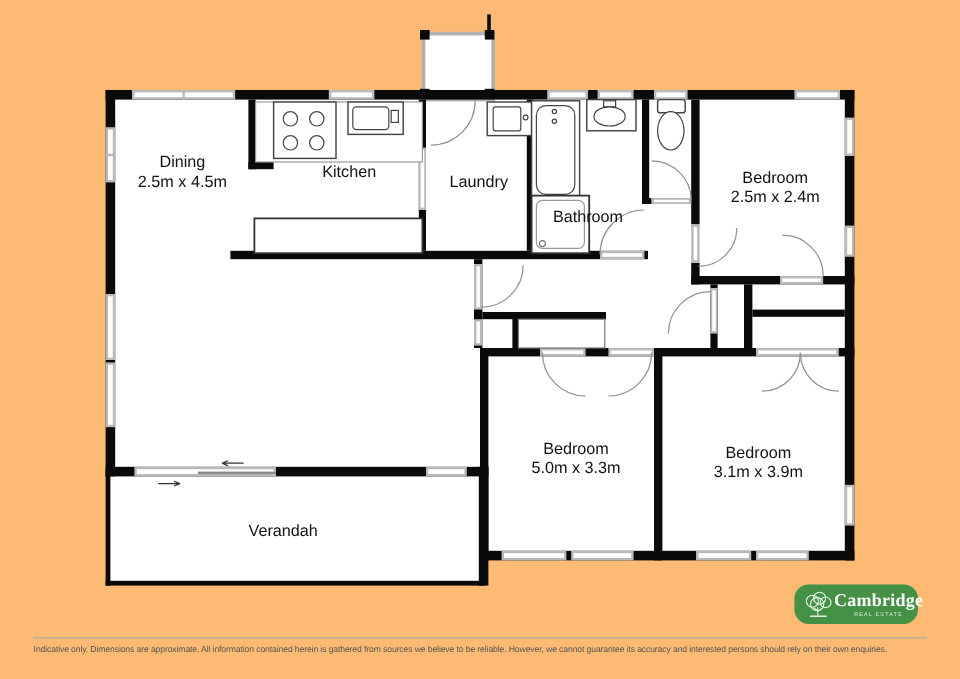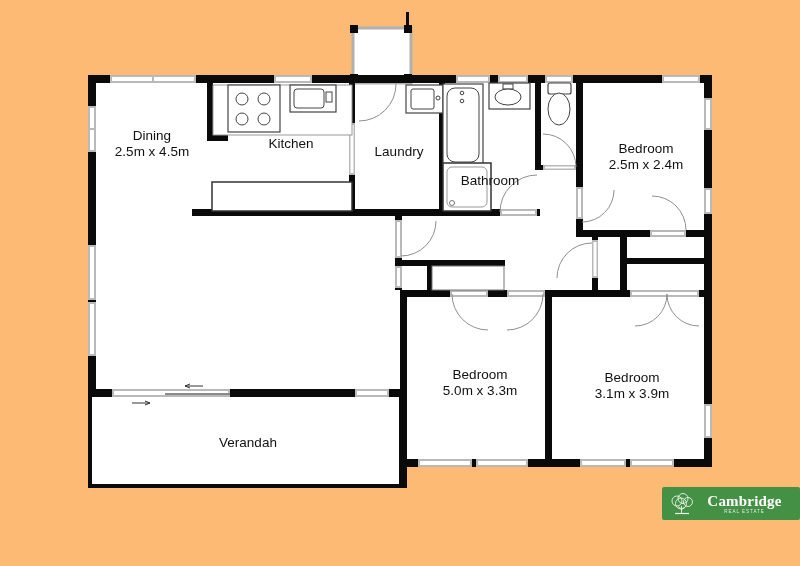--- a/index.html
+++ b/index.html
@@ -3,22 +3,22 @@
 <meta charset="utf-8">
 <style>
   html,body{margin:0;padding:0;background:#e7e7e7;}
   #canvas{position:relative;width:800px;height:566px;background:#fdba74;overflow:hidden;
           font-family:"Liberation Sans",sans-serif;}
   #plan-svg{position:absolute;left:0;top:0;}
   .room-label{position:absolute;transform:translate(-50%,-50%);text-align:center;
               color:#111;font-size:13.5px;line-height:1.22;white-space:nowrap;}
   .room-label .rname{}
   .room-label .rdims{}
-  #agency-logo{position:absolute;left:662px;top:487px;width:138px;height:33px;
-               border-radius:2px;display:flex;align-items:center;justify-content:flex-start;
+  #agency-logo{position:absolute;left:662px;top:487px;width:103px;height:33px;
+               border-radius:12px;display:flex;align-items:center;justify-content:flex-start;
                padding:0;box-sizing:border-box;}
   #agency-logo .tree{margin-left:7px;flex:0 0 auto;display:flex;align-items:center;}
   #agency-logo .brand-txt{flex:1;text-align:center;color:#fff;margin-right:6px;}
   #agency-logo .brand-name{font-family:"Liberation Serif",serif;font-weight:bold;
                font-size:15px;line-height:15px;letter-spacing:.2px;}
   #agency-logo .brand-tag{font-size:4.5px;line-height:5px;letter-spacing:1px;opacity:.85;
                text-transform:uppercase;}
   #footer-bar{position:absolute;left:28px;top:531px;width:744px;border-top:1px solid #a9a9a9;
               padding-top:4px;font-size:7.2px;letter-spacing:-0.1px;color:#555;
               white-space:nowrap;}
@@ -283,21 +283,21 @@
     <div class="rdims">2.5m x 2.4m</div>
   </div>
   <div class="room-label" style="left:480px;top:383px;">
     <div class="rname">Bedroom</div>
     <div class="rdims">5.0m x 3.3m</div>
   </div>
   <div class="room-label" style="left:632px;top:386px;">
     <div class="rname">Bedroom</div>
     <div class="rdims">3.1m x 3.9m</div>
   </div>
-  <div class="room-label" style="left:248px;top:443px;text-align:right;">
+  <div class="room-label" style="left:236px;top:443px;text-align:right;">
     <div class="rname">Verandah</div>
   </div>
 
   <div id="agency-logo" style="background: rgb(68, 144, 68);">
     <span class="tree">
       <svg width="26" height="24" viewBox="0 0 26 24">
         <g stroke="#ffffff" stroke-width="0.9" fill="none" opacity="0.9">
           <circle cx="8" cy="9" r="5"></circle>
           <circle cx="14" cy="6.5" r="5"></circle>
           <circle cx="19" cy="10" r="4.5"></circle>
@@ -306,14 +306,17 @@
           <path d="M 6 21.5 H 20" stroke-width="1.2"></path>
         </g>
       </svg>
     </span>
     <span class="brand-txt">
       <div class="brand-name">Cambridge</div>
       <div class="brand-tag">Real Estate</div>
     </span>
   </div>
 
+  <div id="footer-bar">
+    <span>Indicative only. Dimensions are approximate. All information contained herein is gathered from sources we believe to be reliable. However, we cannot guarantee its accuracy and interested persons should rely on their own enquiries.</span>
+  </div>
 
 </div>
 
 </body></html>

